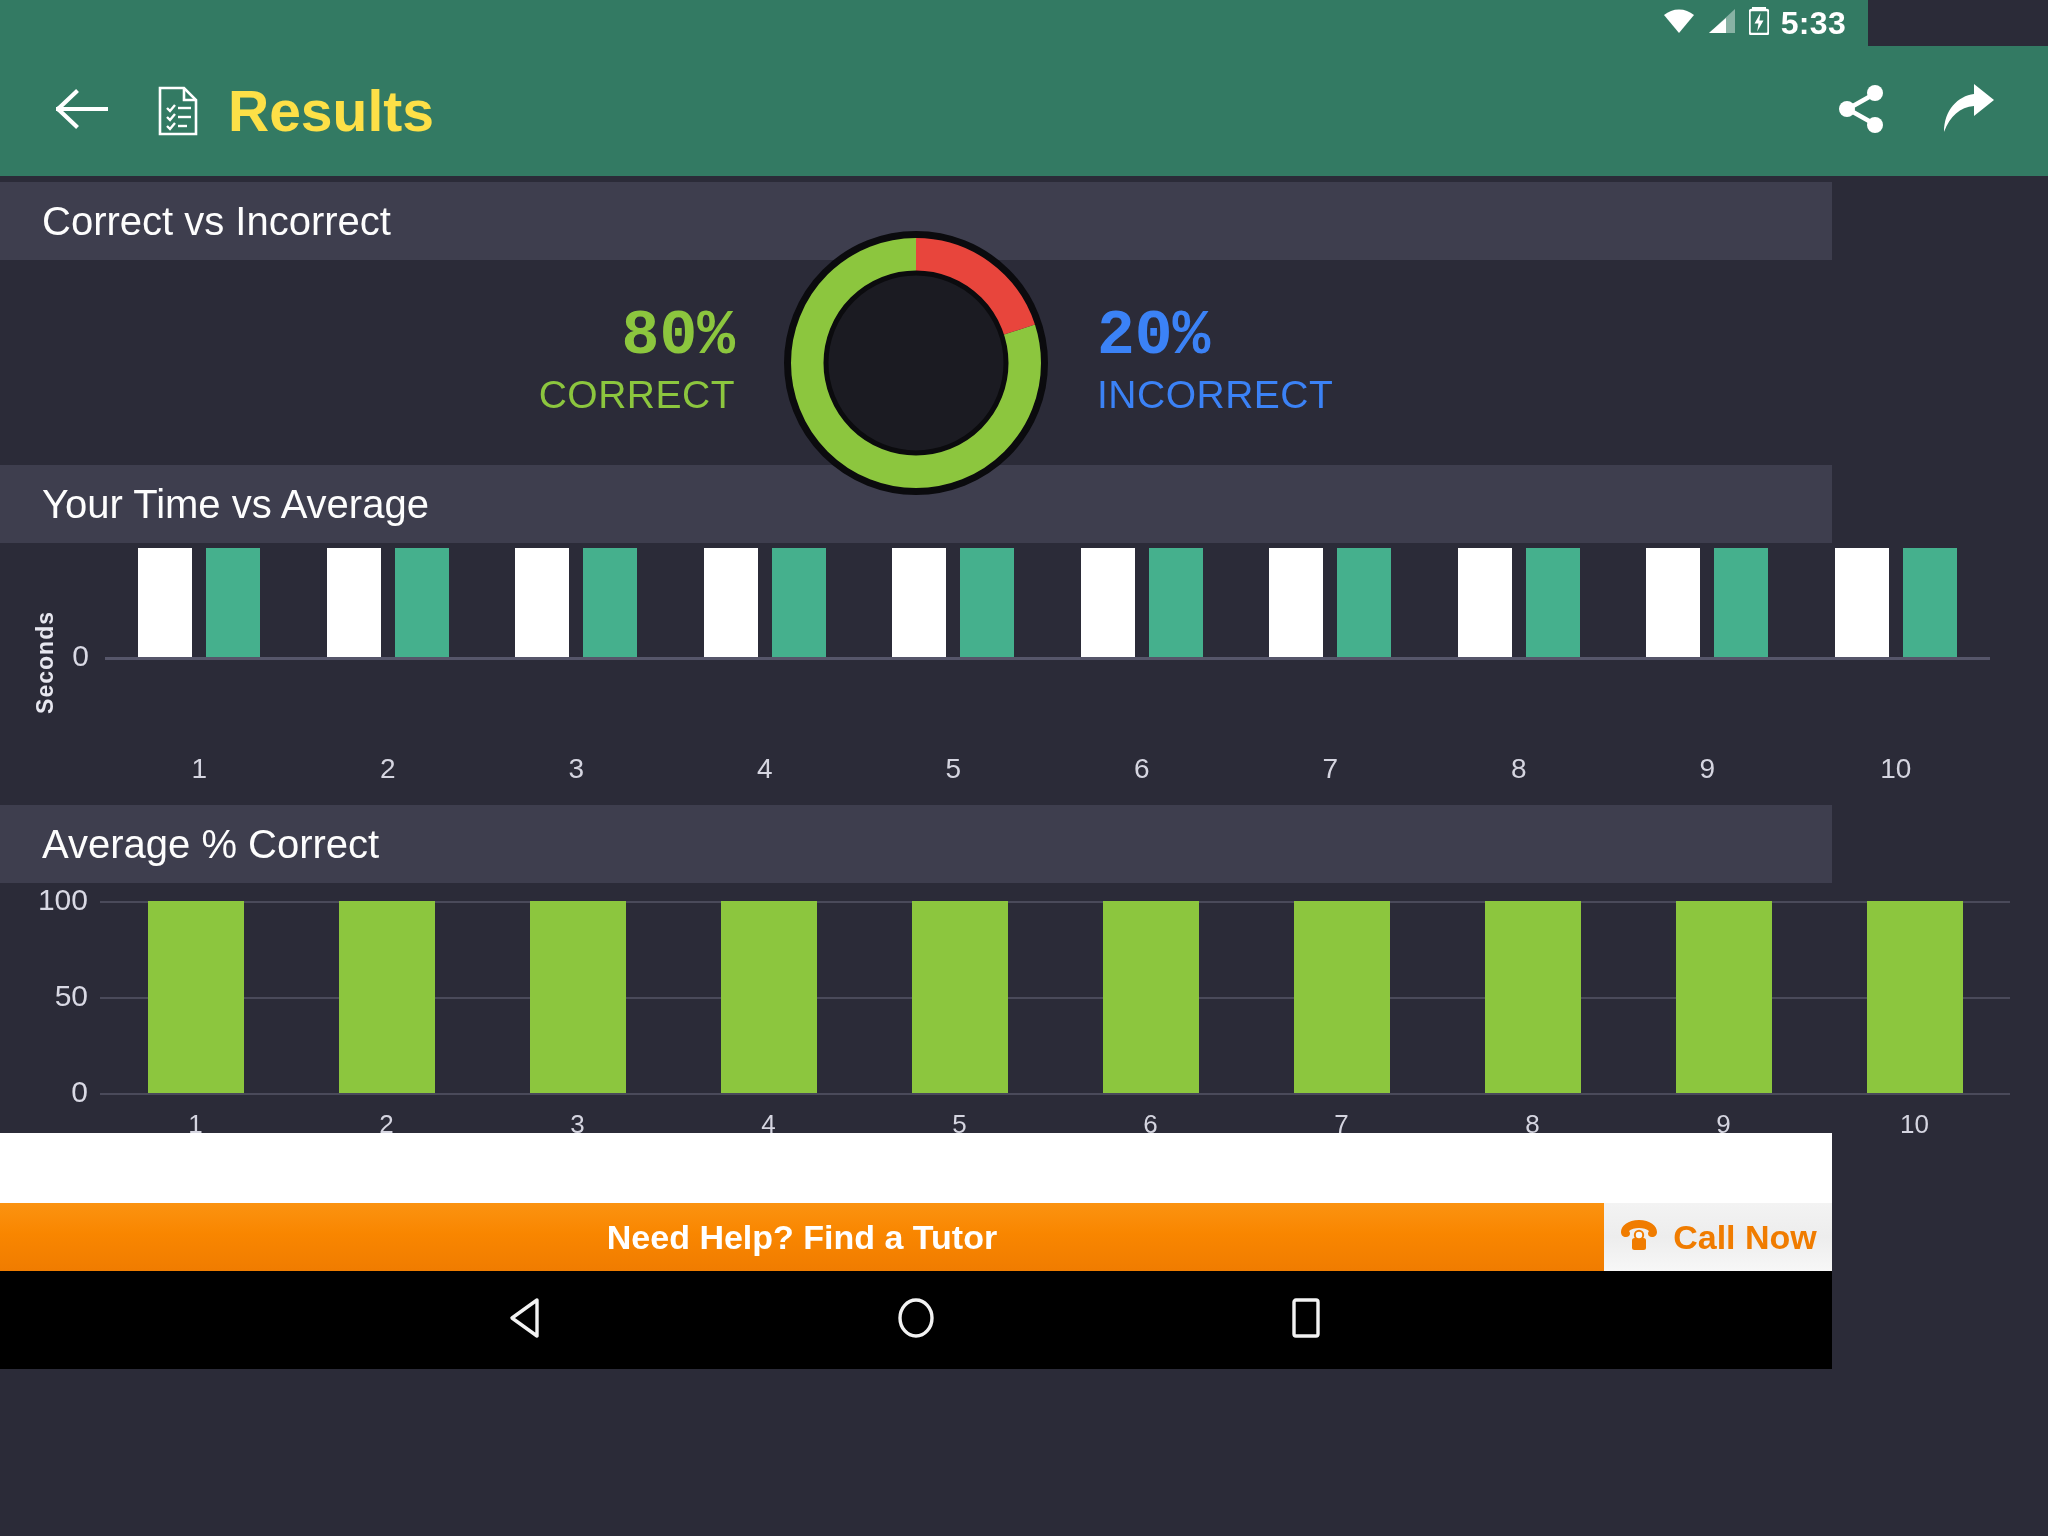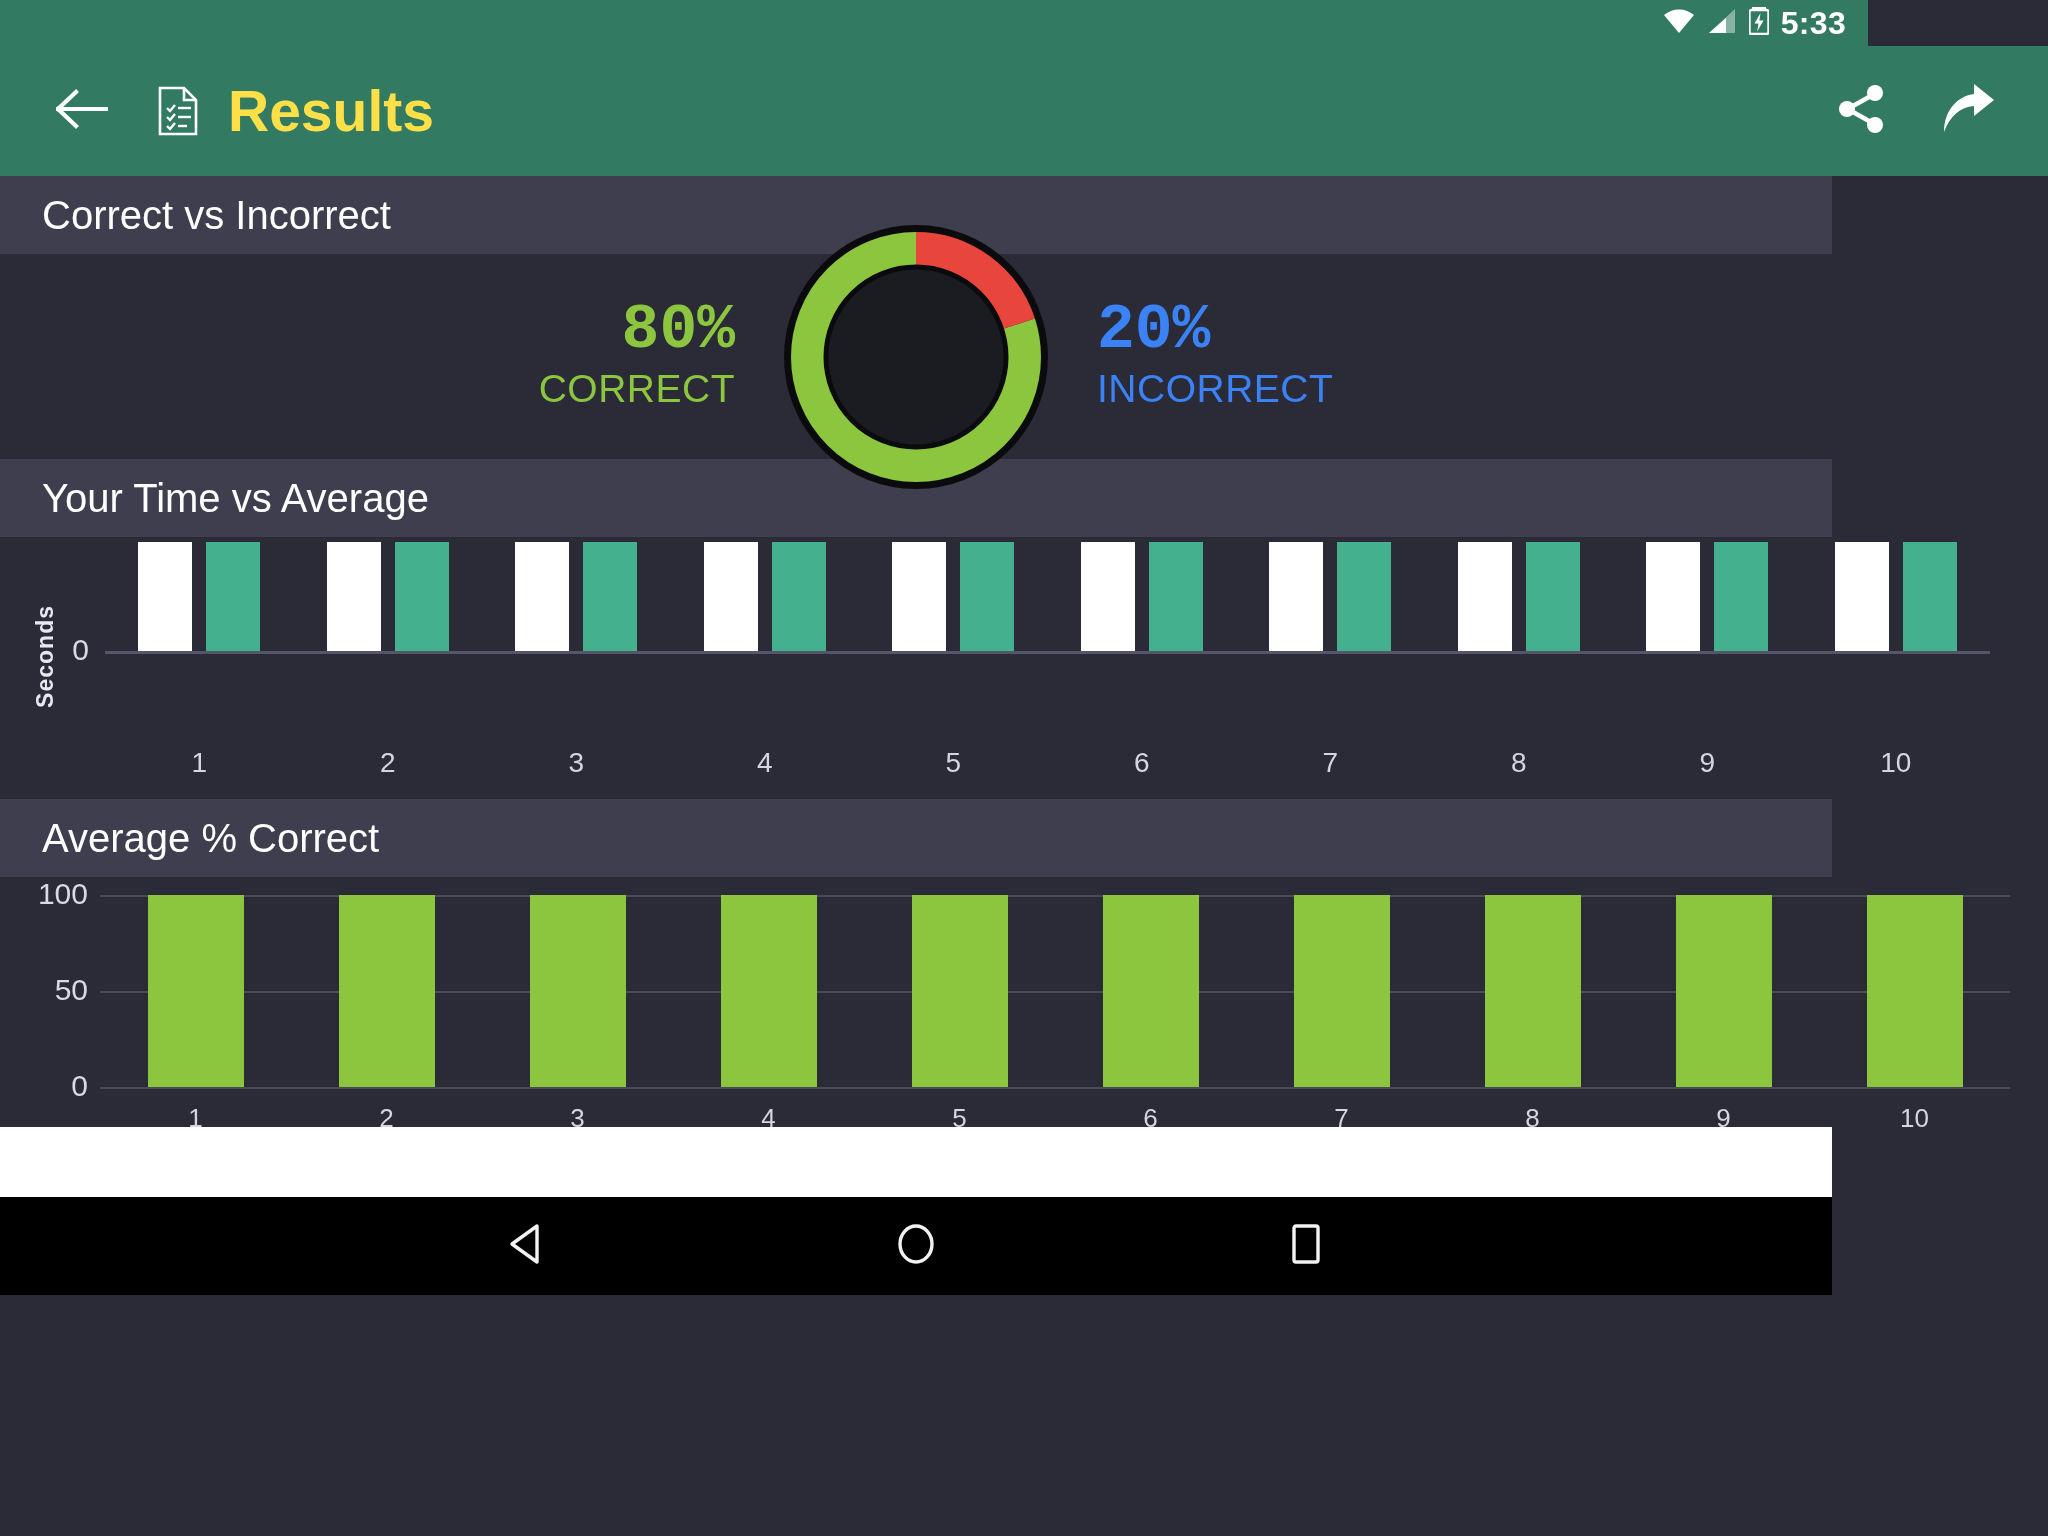--- a/index.html
+++ b/index.html
@@ -164,21 +164,21 @@
       <div class="ab-btn">
         <span>
           <svg width="58" height="54" viewBox="0 0 58 54">
             <path d="M6 50 C6 28 20 14 36 12 L36 2 L56 18 L36 34 L36 24 C22 25 12 34 6 50 Z" fill="#ffffff"></path>
           </svg>
         </span>
       </div>
     </div>
   </div>
 
-  <div style="position:absolute;left:0;top:176px;width:1832px;">
+  <div style="position:absolute;left:0;top:182px;width:1832px;">
     <div class="sect-header">
       <span>Correct vs Incorrect</span>
     </div>
 
     <div class="donut-panel">
       <div class="donut-row">
         <div class="pct-block left">
           <div class="pct-num pct-green">80%</div>
           <div class="pct-lab pct-green">CORRECT</div>
         </div>
@@ -276,20 +276,36 @@
           <div class="xtick small" style="left:1150.5px;top:228px;">6</div>
           <div class="xtick small" style="left:1341.5px;top:228px;">7</div>
           <div class="xtick small" style="left:1532.5px;top:228px;">8</div>
           <div class="xtick small" style="left:1723.5px;top:228px;">9</div>
           <div class="xtick small" style="left:1914.5px;top:228px;">10</div>
         </div>
     </div>
 
     <div class="whitegap"></div>
 
+    <div class="adbar">
+      <div class="ad-main">
+        <span>Need Help? Find a Tutor</span>
+      </div>
+      <div class="ad-call">
+        <span>
+          <svg width="40" height="34" viewBox="0 0 40 34">
+            <path d="M20 2 C9 2 2 8 2 14 C2 17 4 19 7 19 C9.5 19 11 17.5 11 15.5 C11 14 10 13 10 13 C12 11 16 10 20 10 C24 10 28 11 30 13 C30 13 29 14 29 15.5 C29 17.5 30.5 19 33 19 C36 19 38 17 38 14 C38 8 31 2 20 2 Z" fill="#f07c00"></path>
+            <rect x="13" y="20" width="14" height="12" rx="2.5" fill="#f07c00"></rect>
+            <circle cx="20" cy="17" r="5.2" fill="#f07c00"></circle>
+            <circle cx="20" cy="17" r="3.2" fill="#f7f7f7"></circle>
+          </svg>
+        </span>
+        <span>Call Now</span>
+      </div>
+    </div>
 
     <div class="navbar">
       <div class="nav-slot">
         <span>
           <svg width="40" height="44" viewBox="0 0 40 44">
             <path d="M31 4 L6 22 L31 40 Z" fill="none" stroke="#f2f2f2" stroke-width="3.4" stroke-linejoin="round"></path>
           </svg>
         </span>
       </div>
       <div class="nav-gap"></div>

